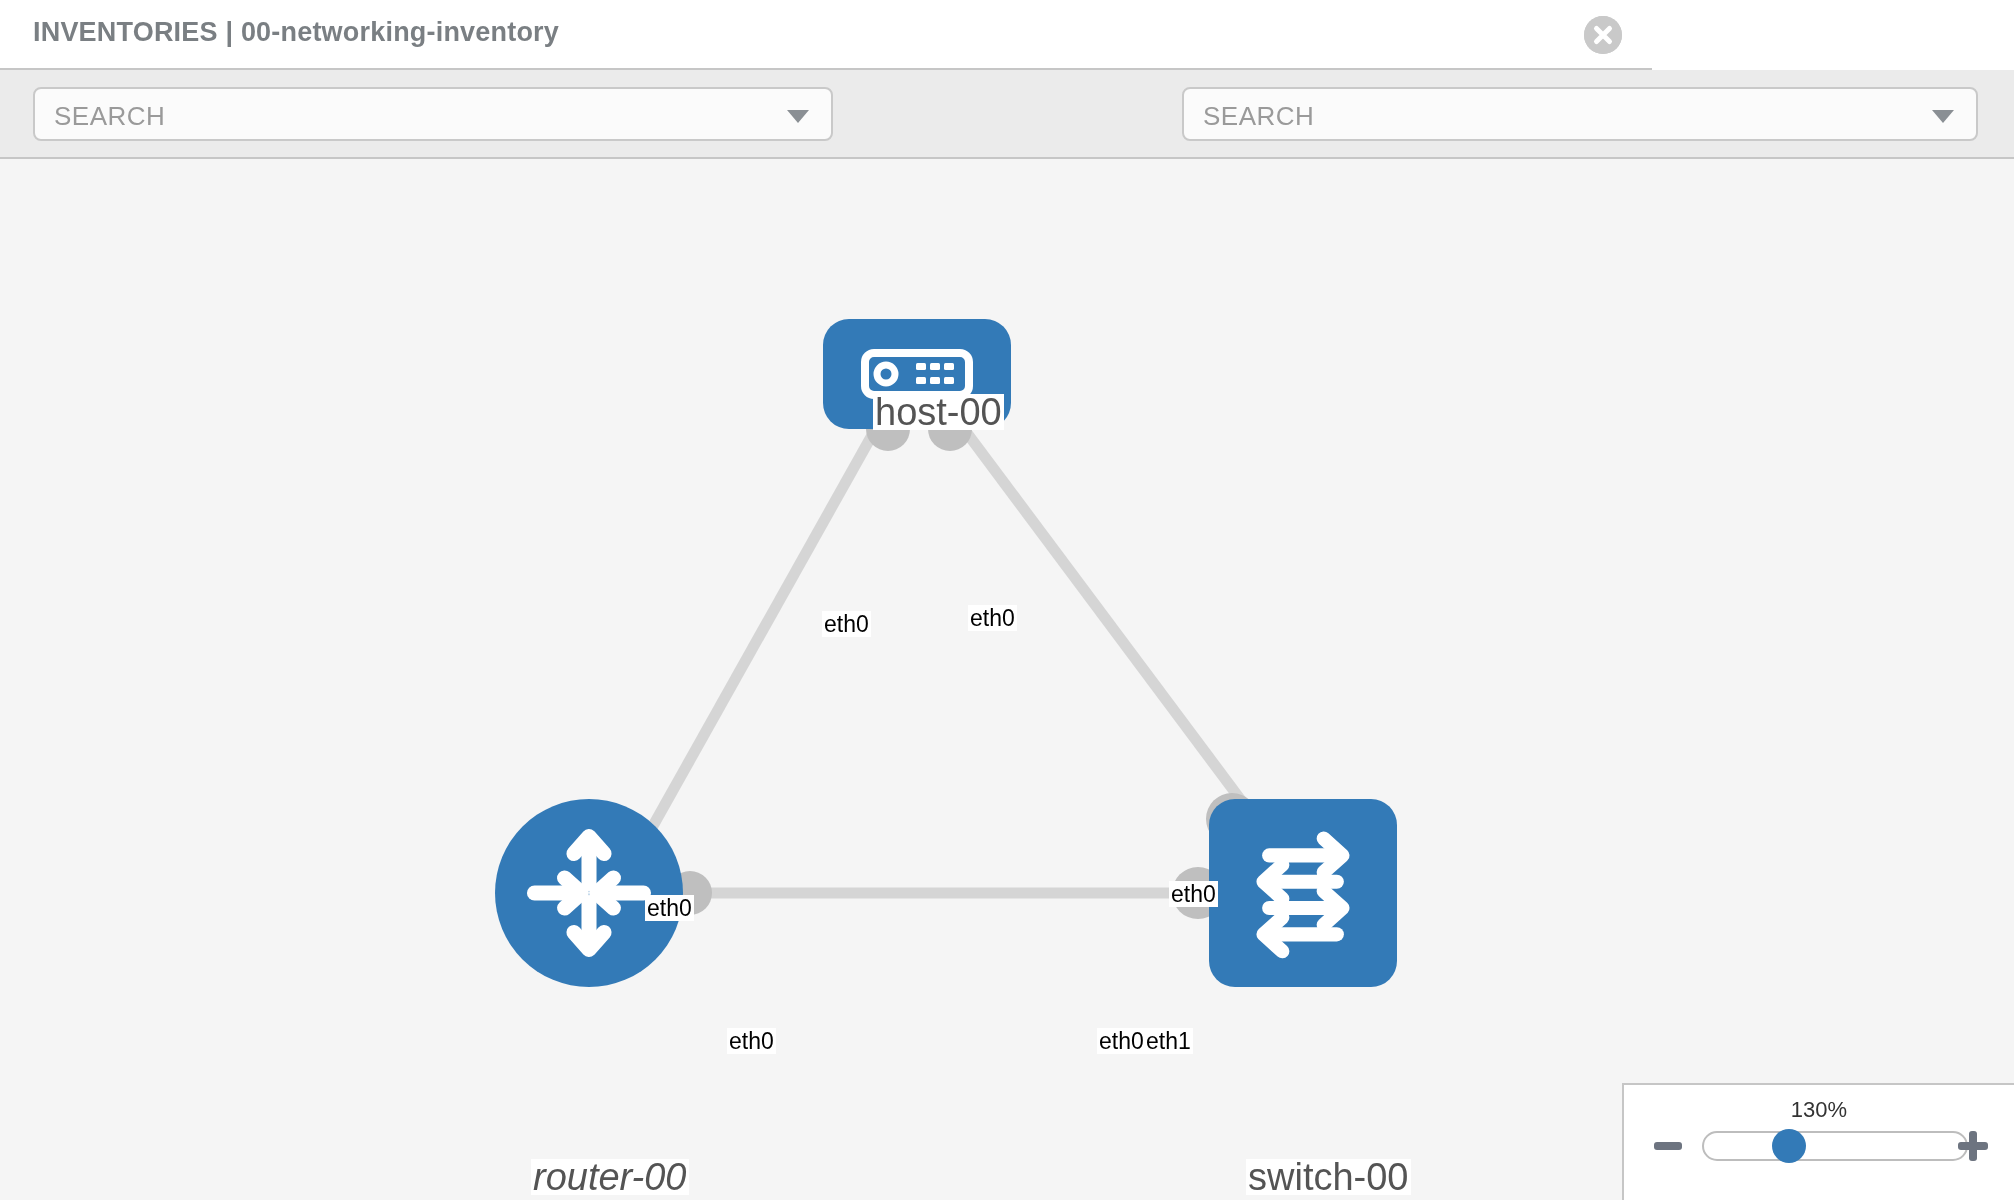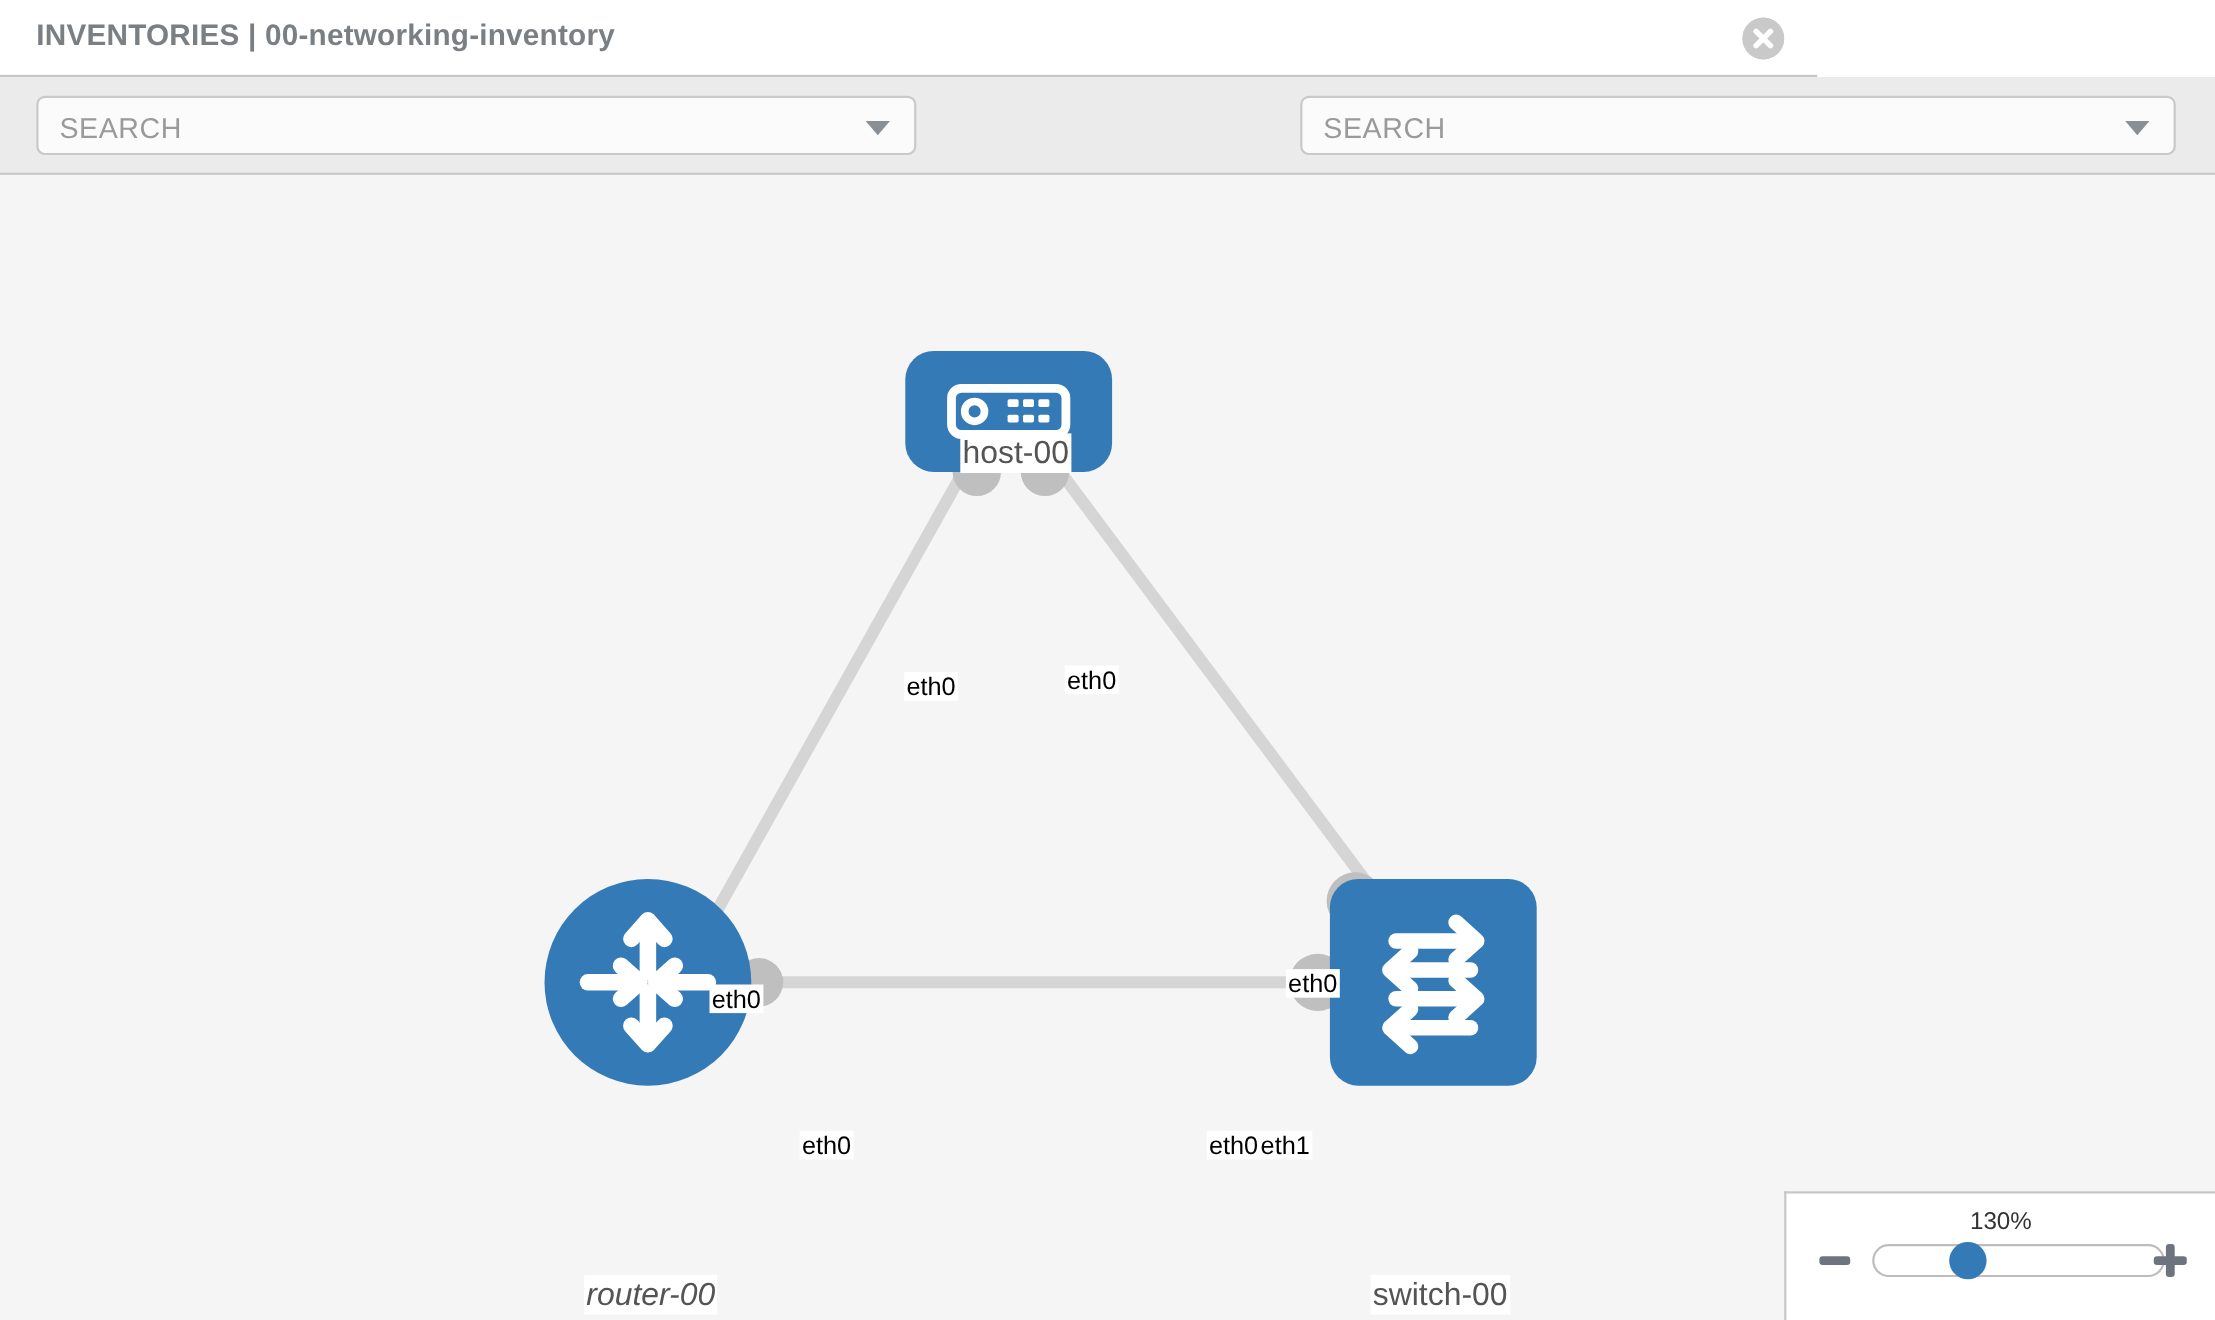--- a/index.html
+++ b/index.html
@@ -146,21 +146,21 @@
     font-size: 23px;
     line-height: 26px;
     padding: 0 2px;
     white-space: nowrap;
     text-align: right;
   }
   .node-label {
     position: absolute;
     background: #ffffff;
     color: #545454;
-    font-size: 29px;
+    font-size: 38px;
     line-height: 36px;
     padding: 0 2px;
     white-space: nowrap;
   }
 
   .node {
     position: absolute;
     background: #337ab7;
     cursor: move;
   }

